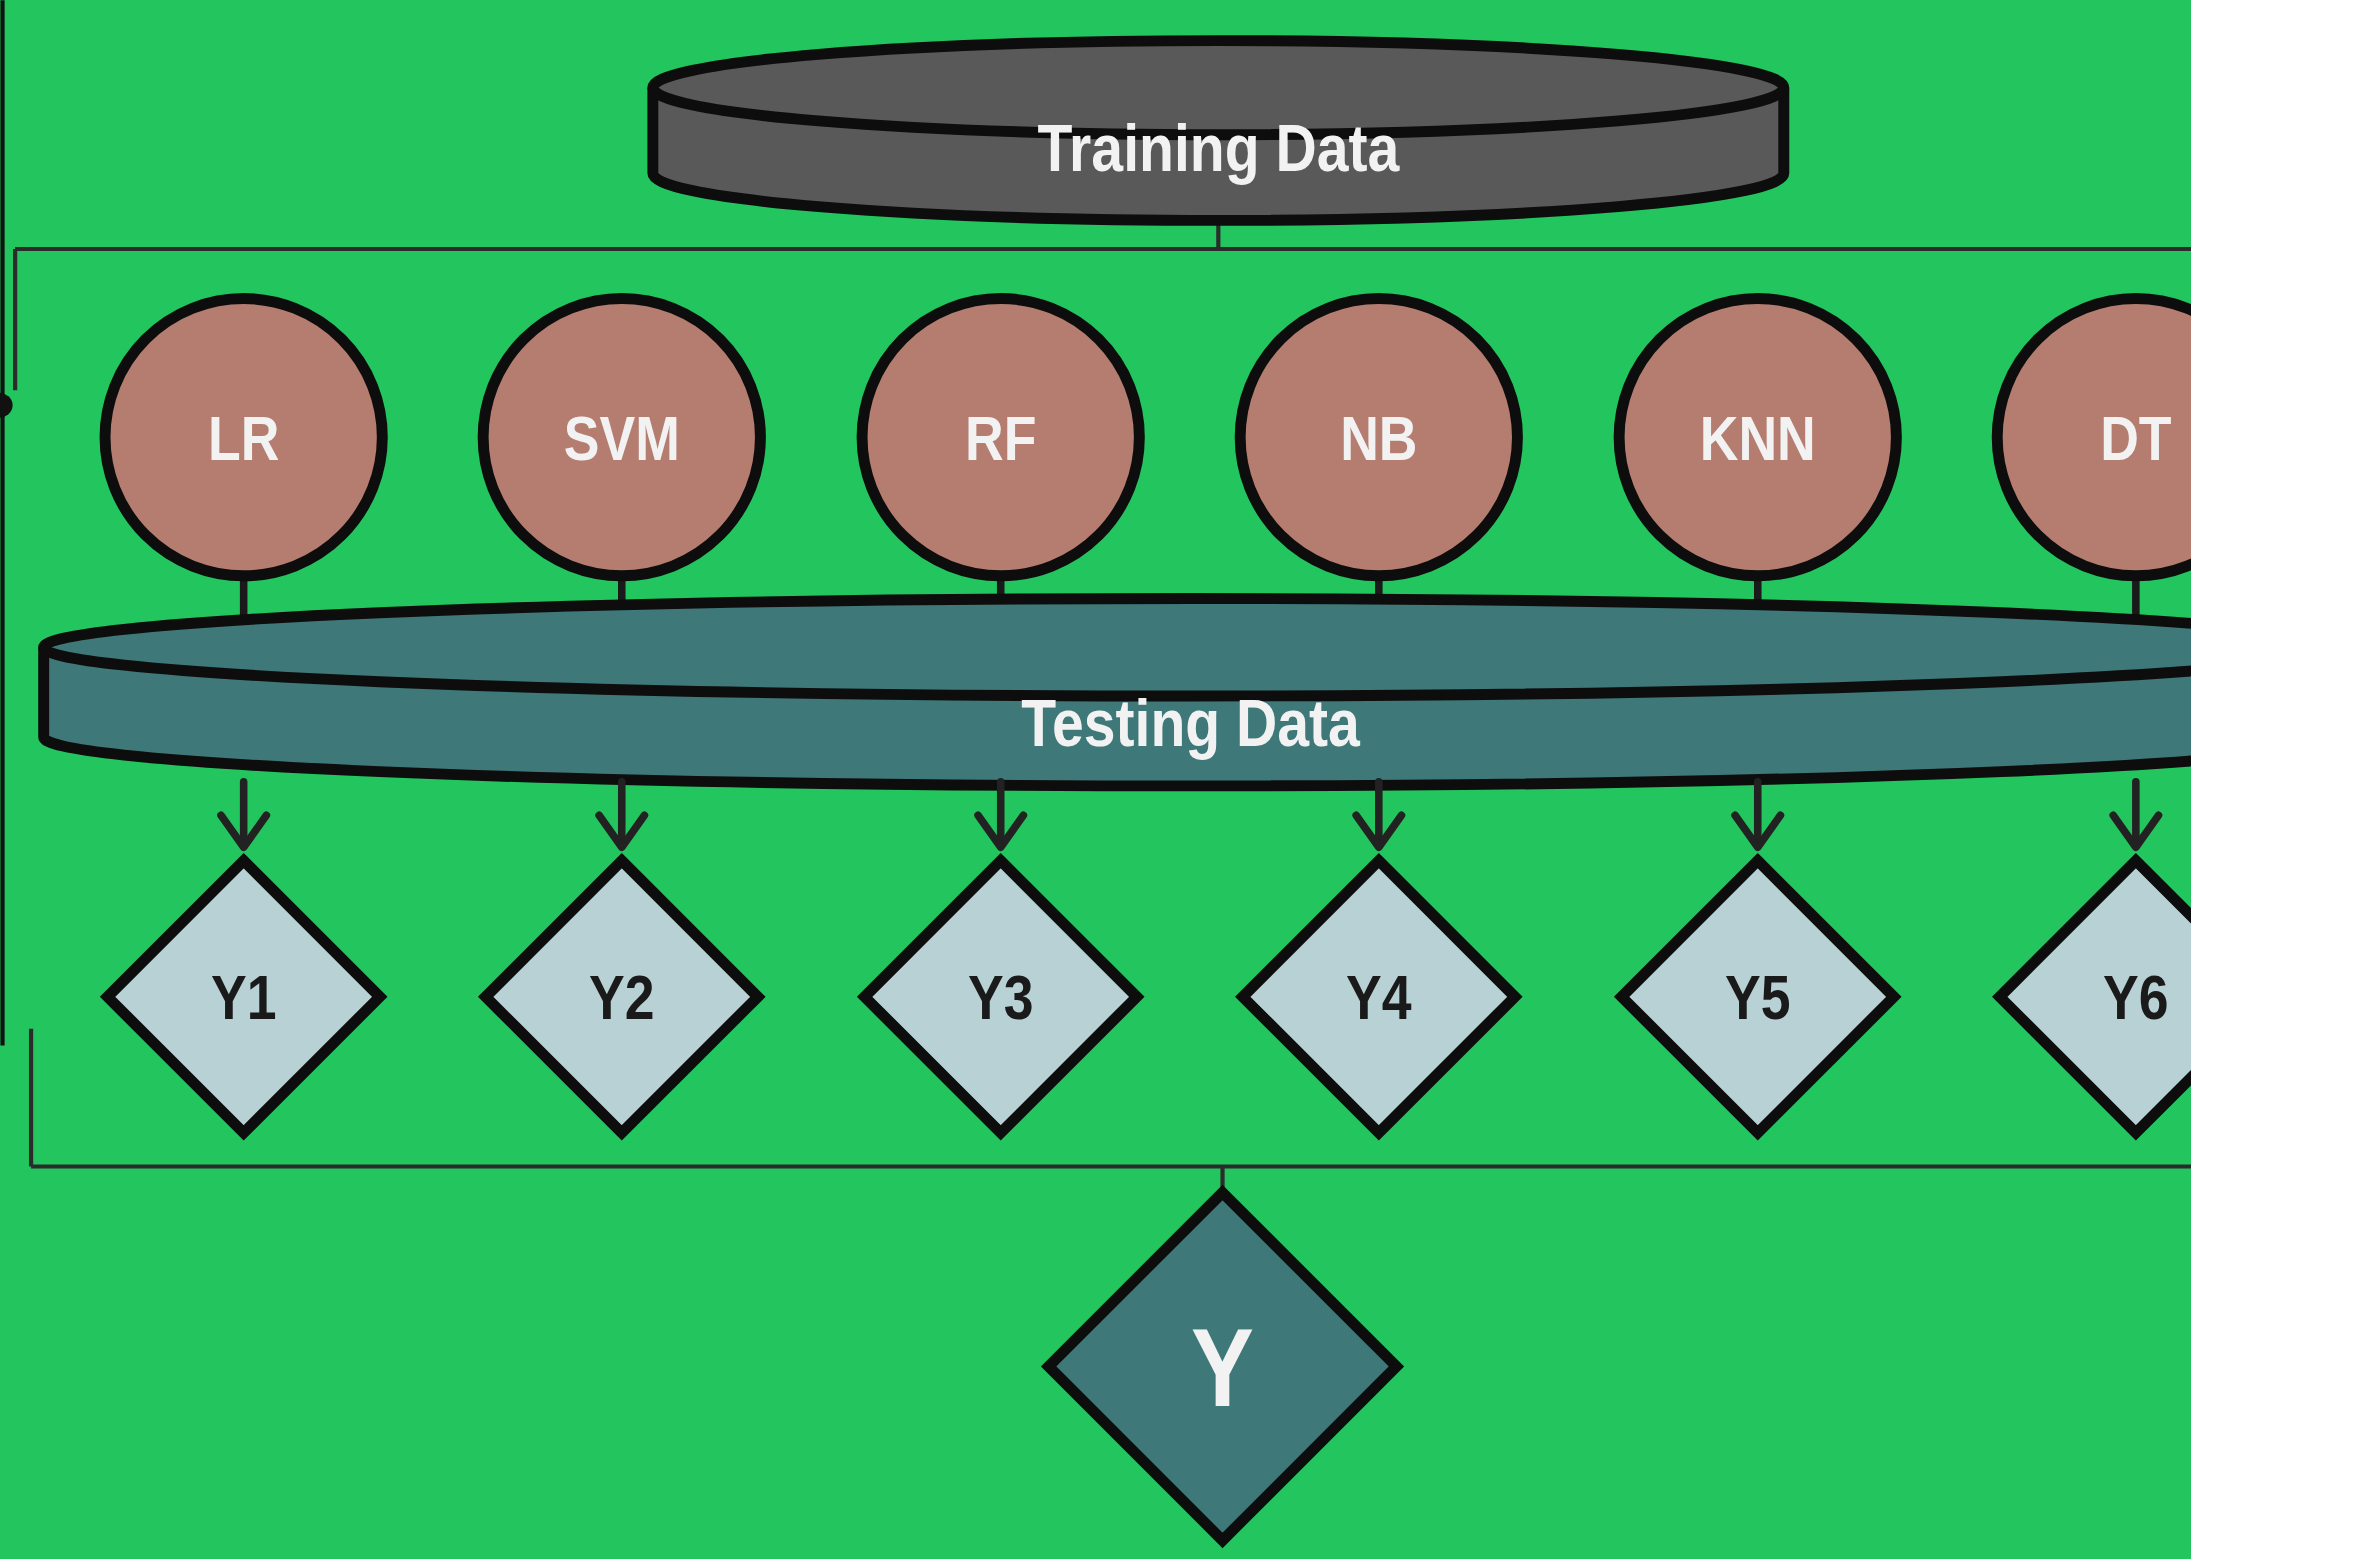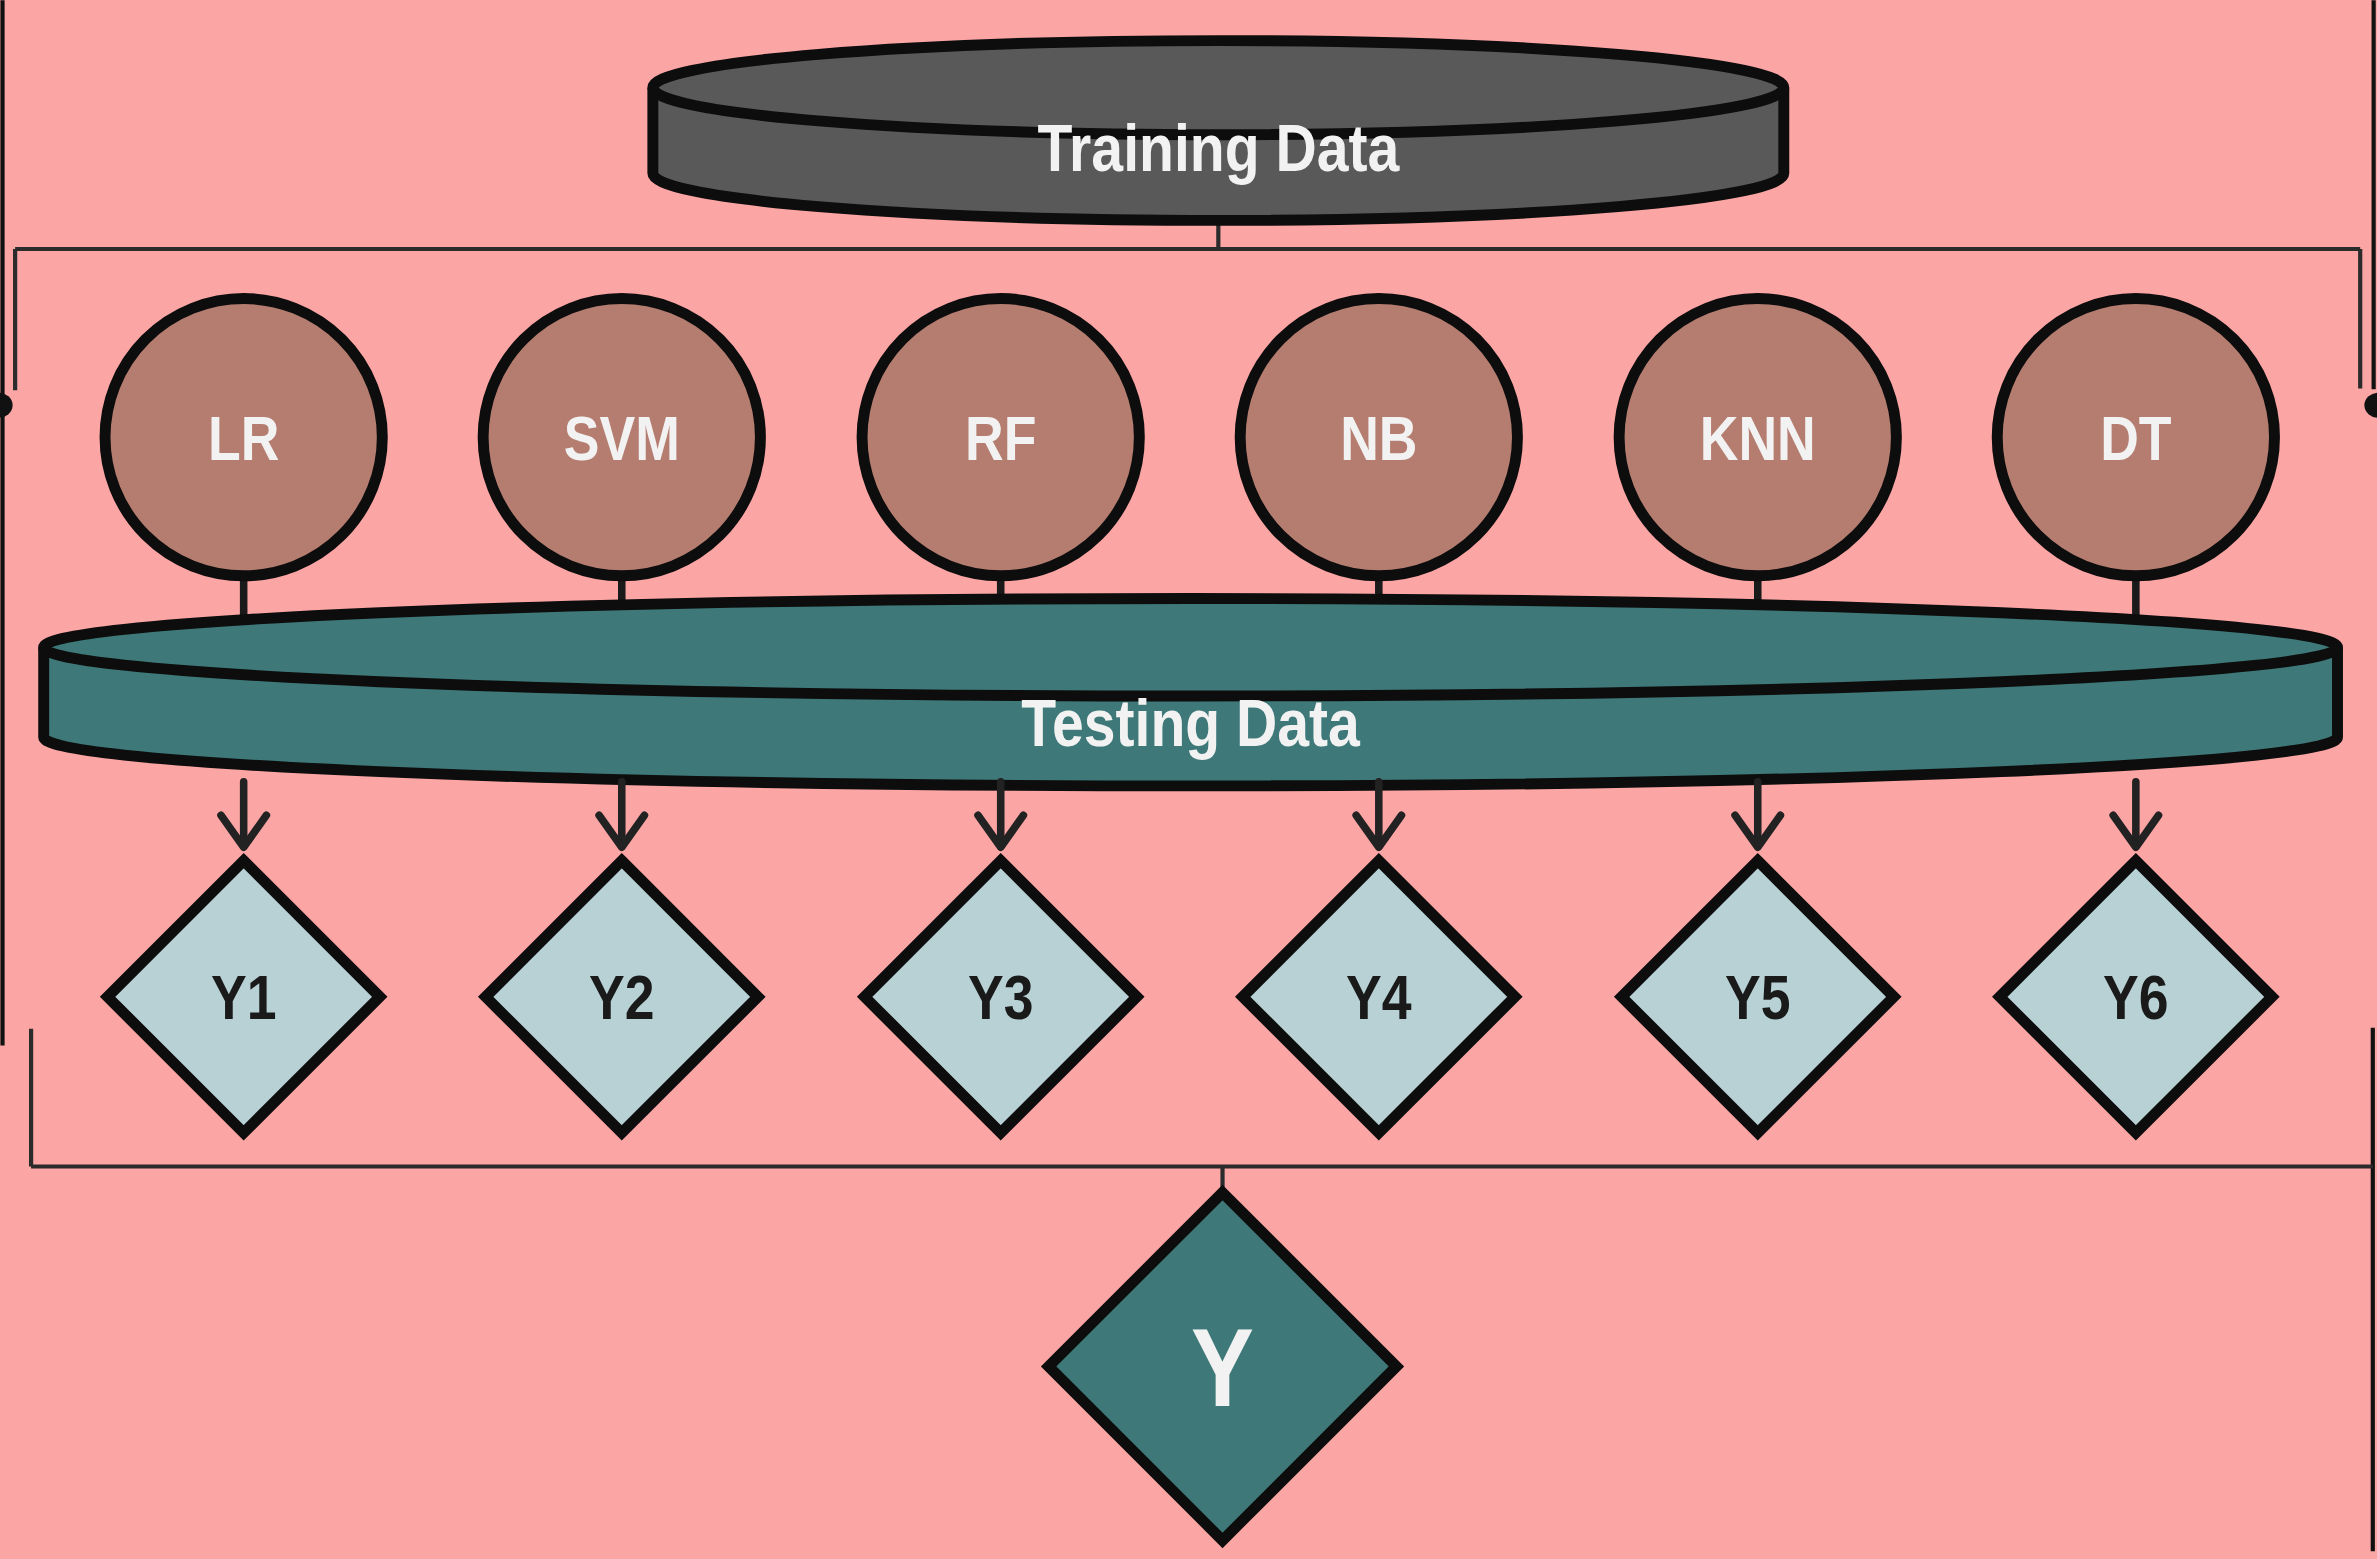--- a/index.html
+++ b/index.html
@@ -1,24 +1,24 @@
 <!DOCTYPE html>
 <html style="font-size:13.4px"><head>
 <meta charset="utf-8">
 <style>
   html, body {
     margin: 0;
     padding: 0;
     background: #ffffff;
   }
   .stage {
-    width: 2377px;
+    width: 2191px;
     height: 1560px;
     position: relative;
-    background: #fca5a5;
+    background: #22c55e;
     overflow: hidden;
   }
   svg { display: block; }
   text {
     font-family: "Liberation Sans", sans-serif;
     font-weight: 700;
     text-anchor: middle;
   }
   .node-label-light { fill: #f2f2f2; }
   .node-label-dark  { fill: #1a1a1a; }

